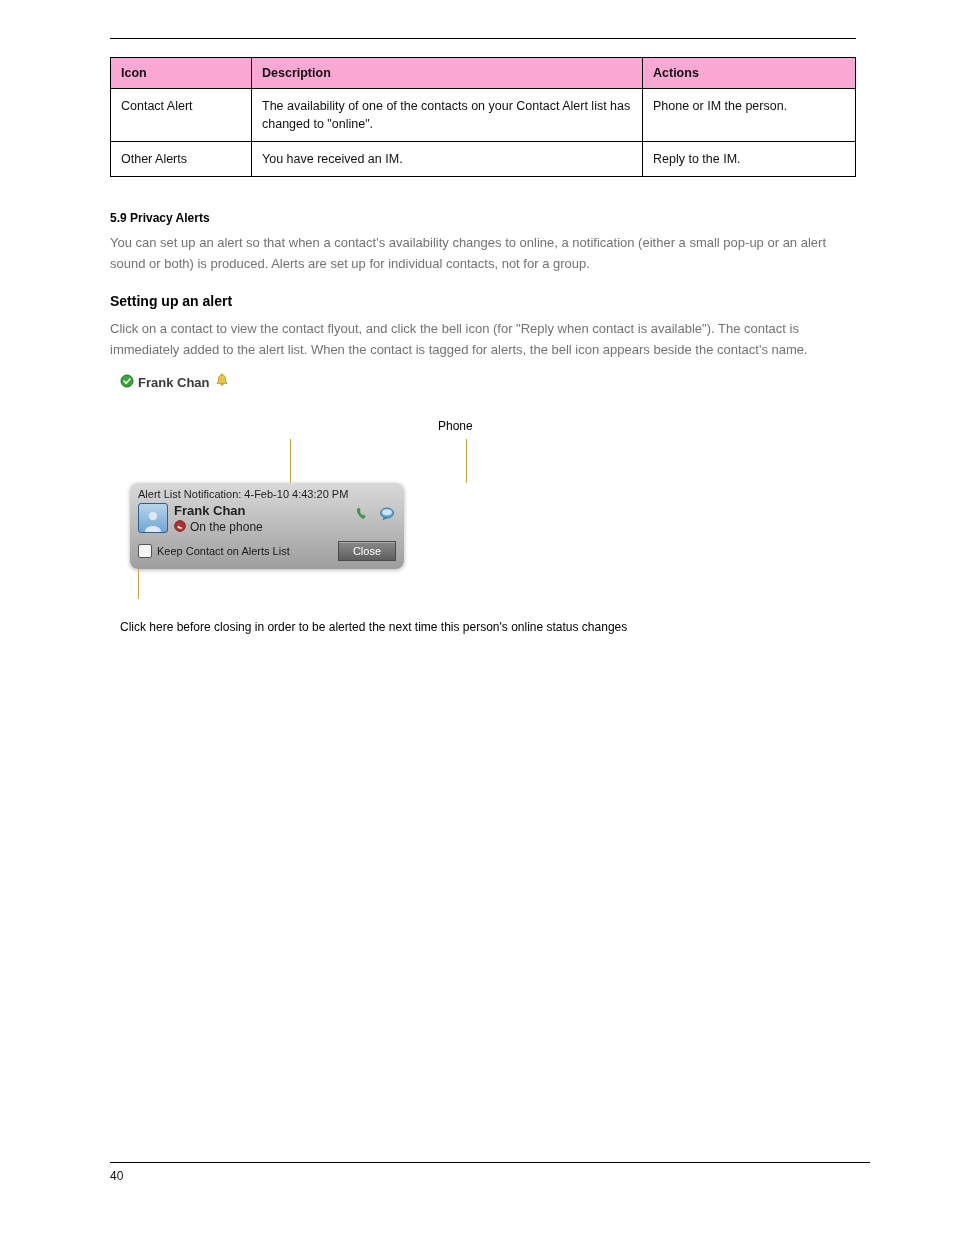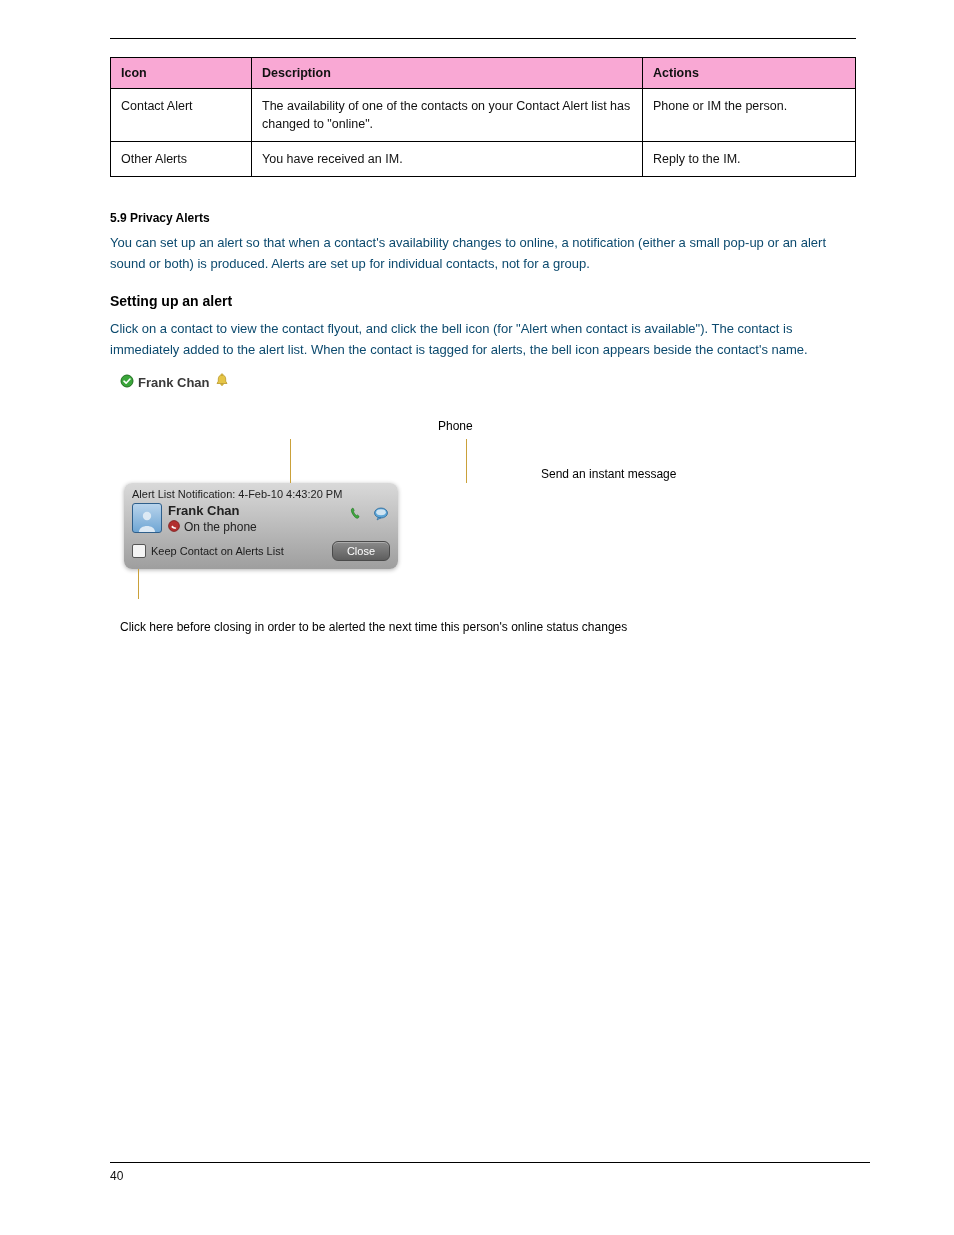--- a/index.html
+++ b/index.html
@@ -51,21 +51,21 @@
     font-size: 12px;
     font-weight: bold;
     margin: 34px 0 8px 0;
     color: #000;
   }
   p.body {
     font-family: Arial, Helvetica, sans-serif;
     font-size: 13px;
     line-height: 1.6;
     margin: 0 0 12px 0;
-    color: #0c4a6e;
+    color: #737373;
   }
   h3.subhead {
     font-family: Arial, Helvetica, sans-serif;
     font-size: 14px;
     font-weight: bold;
     margin: 18px 0 10px 0;
   }
 
   .contact-inline {
     display: inline-flex;
@@ -92,21 +92,21 @@
     width: 1px;
     height: 44px;
     background: #caa13a;
     margin: 4px auto 0 auto;
   }
   .callout-col.ca { width: 310px; }
   .callout-col.cb { width: 85px; }
   .callout-col.cc { width: 300px; }
   .callout-label { line-height: 1.35; }
 
-  .notif-wrap { margin-top: 0; margin-left: 2px; padding-left: 12px; }
+  .notif-wrap { margin-top: 0; margin-left: 8px; padding-left: 12px; }
   .notif {
     width: 258px;
     background: linear-gradient(#d9d9d9, #9e9e9e);
     border-radius: 8px;
     padding: 5px 8px 8px 8px;
     font-family: "Lucida Grande", Arial, sans-serif;
     color: #2c2c2c;
     box-shadow: 0 1px 4px rgba(0,0,0,0.3);
   }
   .notif-title {
@@ -167,21 +167,21 @@
   .chk {
     width: 12px;
     height: 12px;
     border: 1px solid #555;
     border-radius: 2px;
     background: #f4f4f4;
   }
   .closebtn {
     background: linear-gradient(#8a8a8a, #5e5e5e);
     color: #fff;
-    border-radius: 6px;
+    border-radius: 0;
     font-size: 11px;
     padding: 3px 14px;
     border: 1px solid #4a4a4a;
     box-shadow: inset 0 1px 0 rgba(255,255,255,0.3);
     cursor: default;
   }
 
   .below-callout {
     margin-left: 10px;
     margin-top: 0;
@@ -242,21 +242,21 @@
         <td>You have received an IM.</td>
         <td>Reply to the IM.</td>
       </tr>
     </tbody>
   </table>
 
   <h2 class="section">5.9 Privacy Alerts</h2>
   <p class="body">You can set up an alert so that when a contact's availability changes to online, a notification (either a small pop-up or an alert sound or both) is produced. Alerts are set up for individual contacts, not for a group.</p>
 
   <h3 class="subhead">Setting up an alert</h3>
-  <p class="body">Click on a contact to view the contact flyout, and click the bell icon (for "Alert when contact is available"). The contact is immediately added to the alert list. When the contact is tagged for alerts, the bell icon appears beside the contact's name.</p>
+  <p class="body">Click on a contact to view the contact flyout, and click the bell icon (for "Reply when contact is available"). The contact is immediately added to the alert list. When the contact is tagged for alerts, the bell icon appears beside the contact's name.</p>
 
   <div class="contact-inline">
     <span class="svg-icon">
       <svg width="14" height="14" viewBox="0 0 14 14">
         <circle cx="7" cy="7" r="6" fill="#3aa63a" stroke="#1f6f1f" stroke-width="1"></circle>
         <path d="M4 7.2 L6.1 9.2 L10 5" stroke="#fff" stroke-width="1.6" fill="none" stroke-linecap="round" stroke-linejoin="round"></path>
       </svg>
     </span>
     <span>Frank Chan</span>
     <span class="svg-icon">
@@ -268,23 +268,20 @@
     </span>
   </div>
 
   <div class="callout-row">
     <div class="callout-col ca">
       <div class="stick" style="margin-left:180px;"></div>
     </div>
     <div class="callout-col cb">
       <div class="callout-label" style="text-align:left;">Phone</div>
       <div class="stick" style="margin-left:28px;"></div>
-    </div>
-    <div class="callout-col cc">
-      <div class="callout-label">Send an instant message</div>
     </div>
   </div>
 
   <div class="notif-wrap">
     <div class="notif">
       <div class="notif-title">Alert List Notification: 4-Feb-10 4:43:20 PM</div>
       <div class="notif-body">
         <div class="avatar">
           <svg width="24" height="24" viewBox="0 0 24 24">
             <circle cx="12" cy="8" r="4.2" fill="#dce9f4"></circle>

